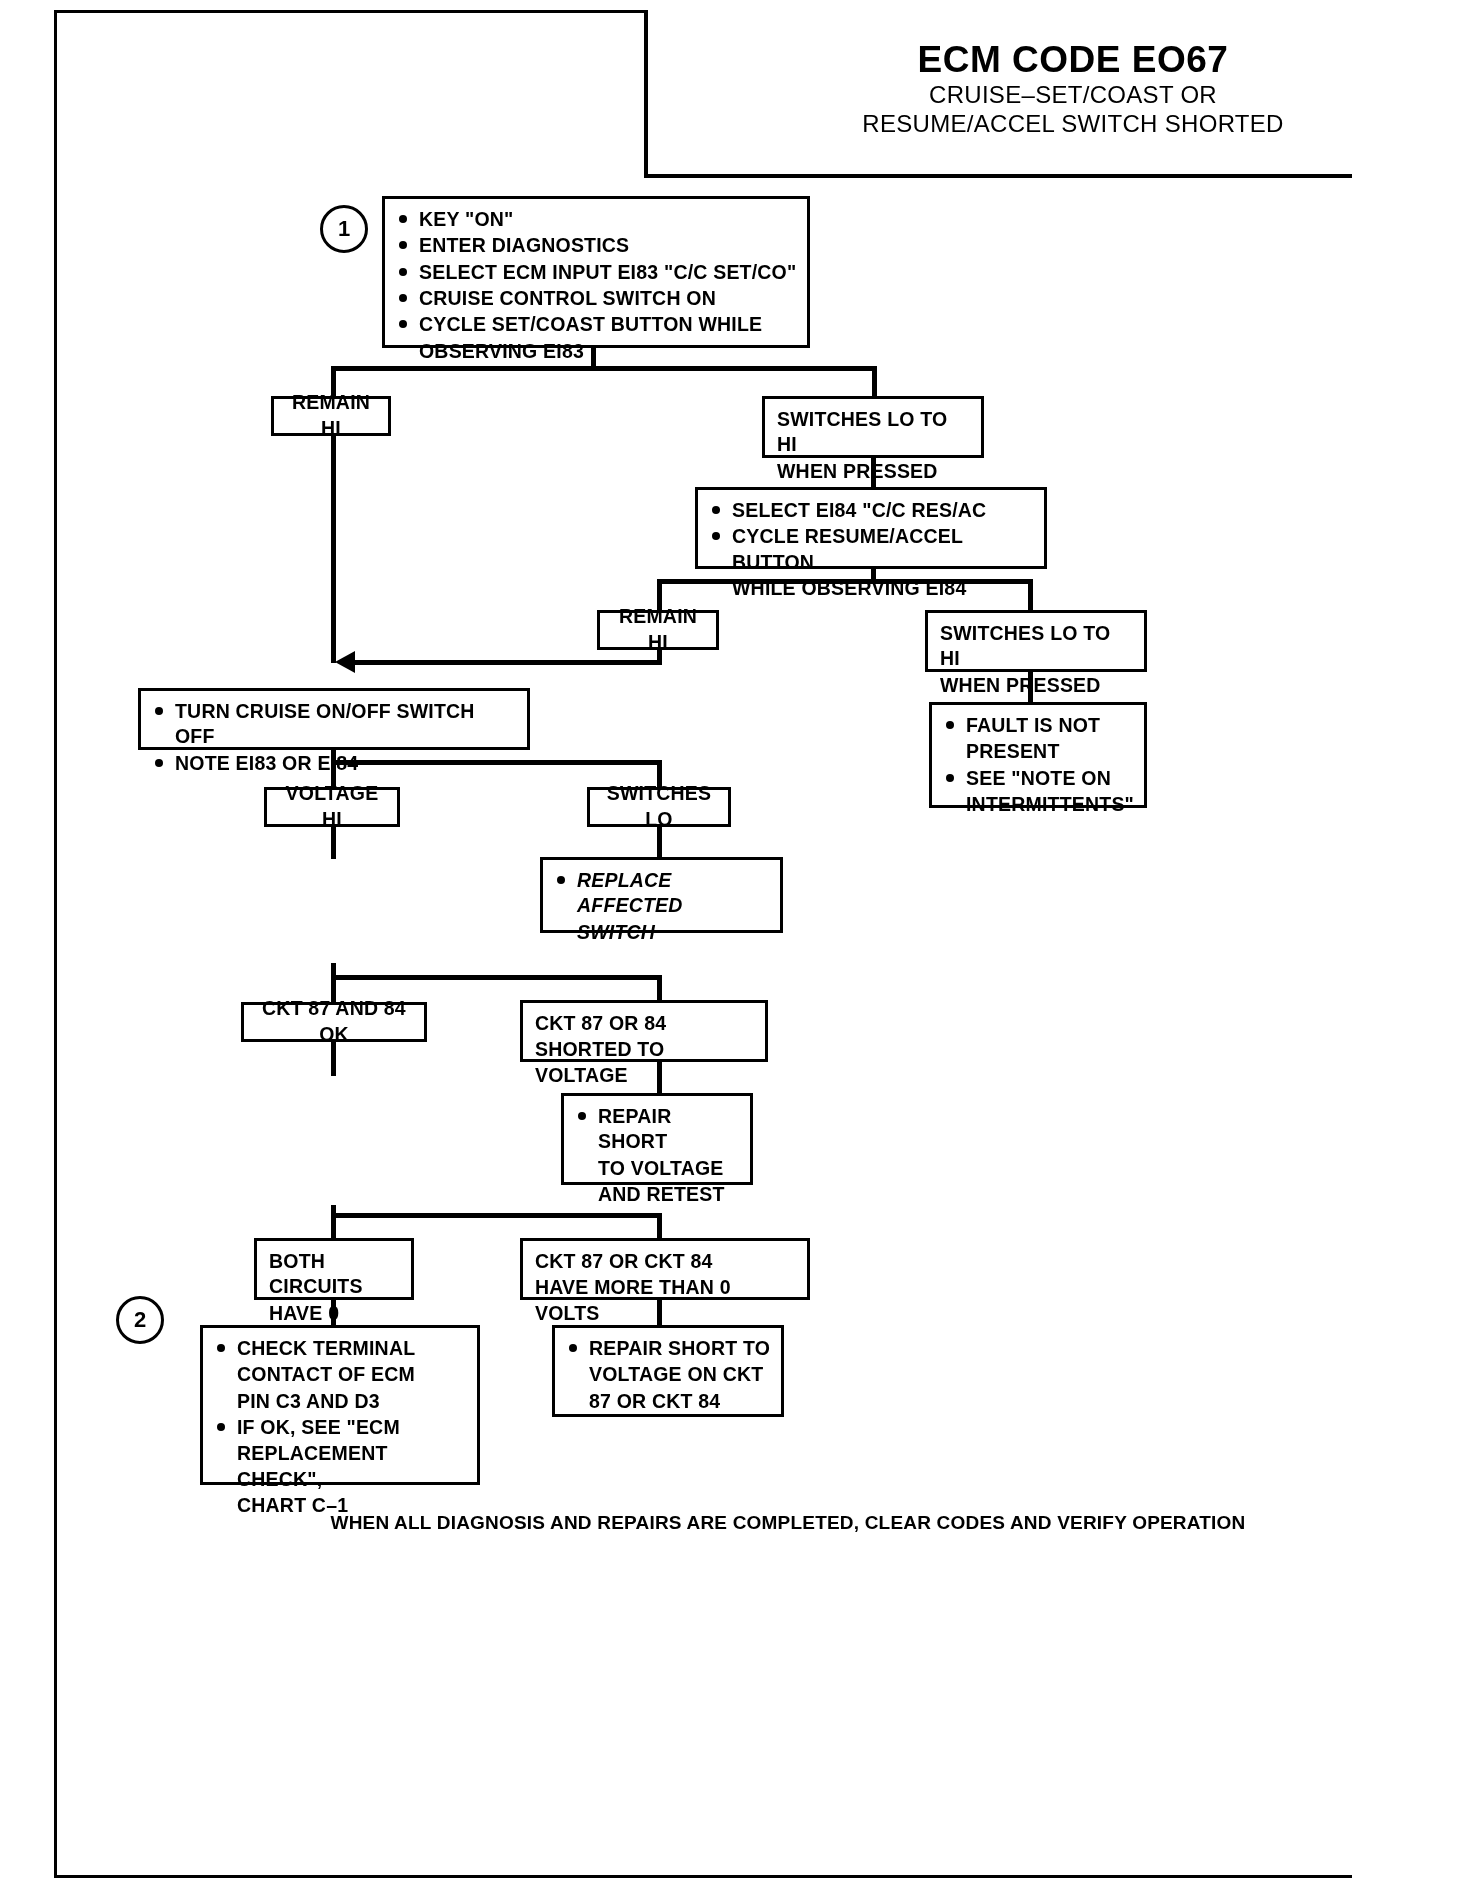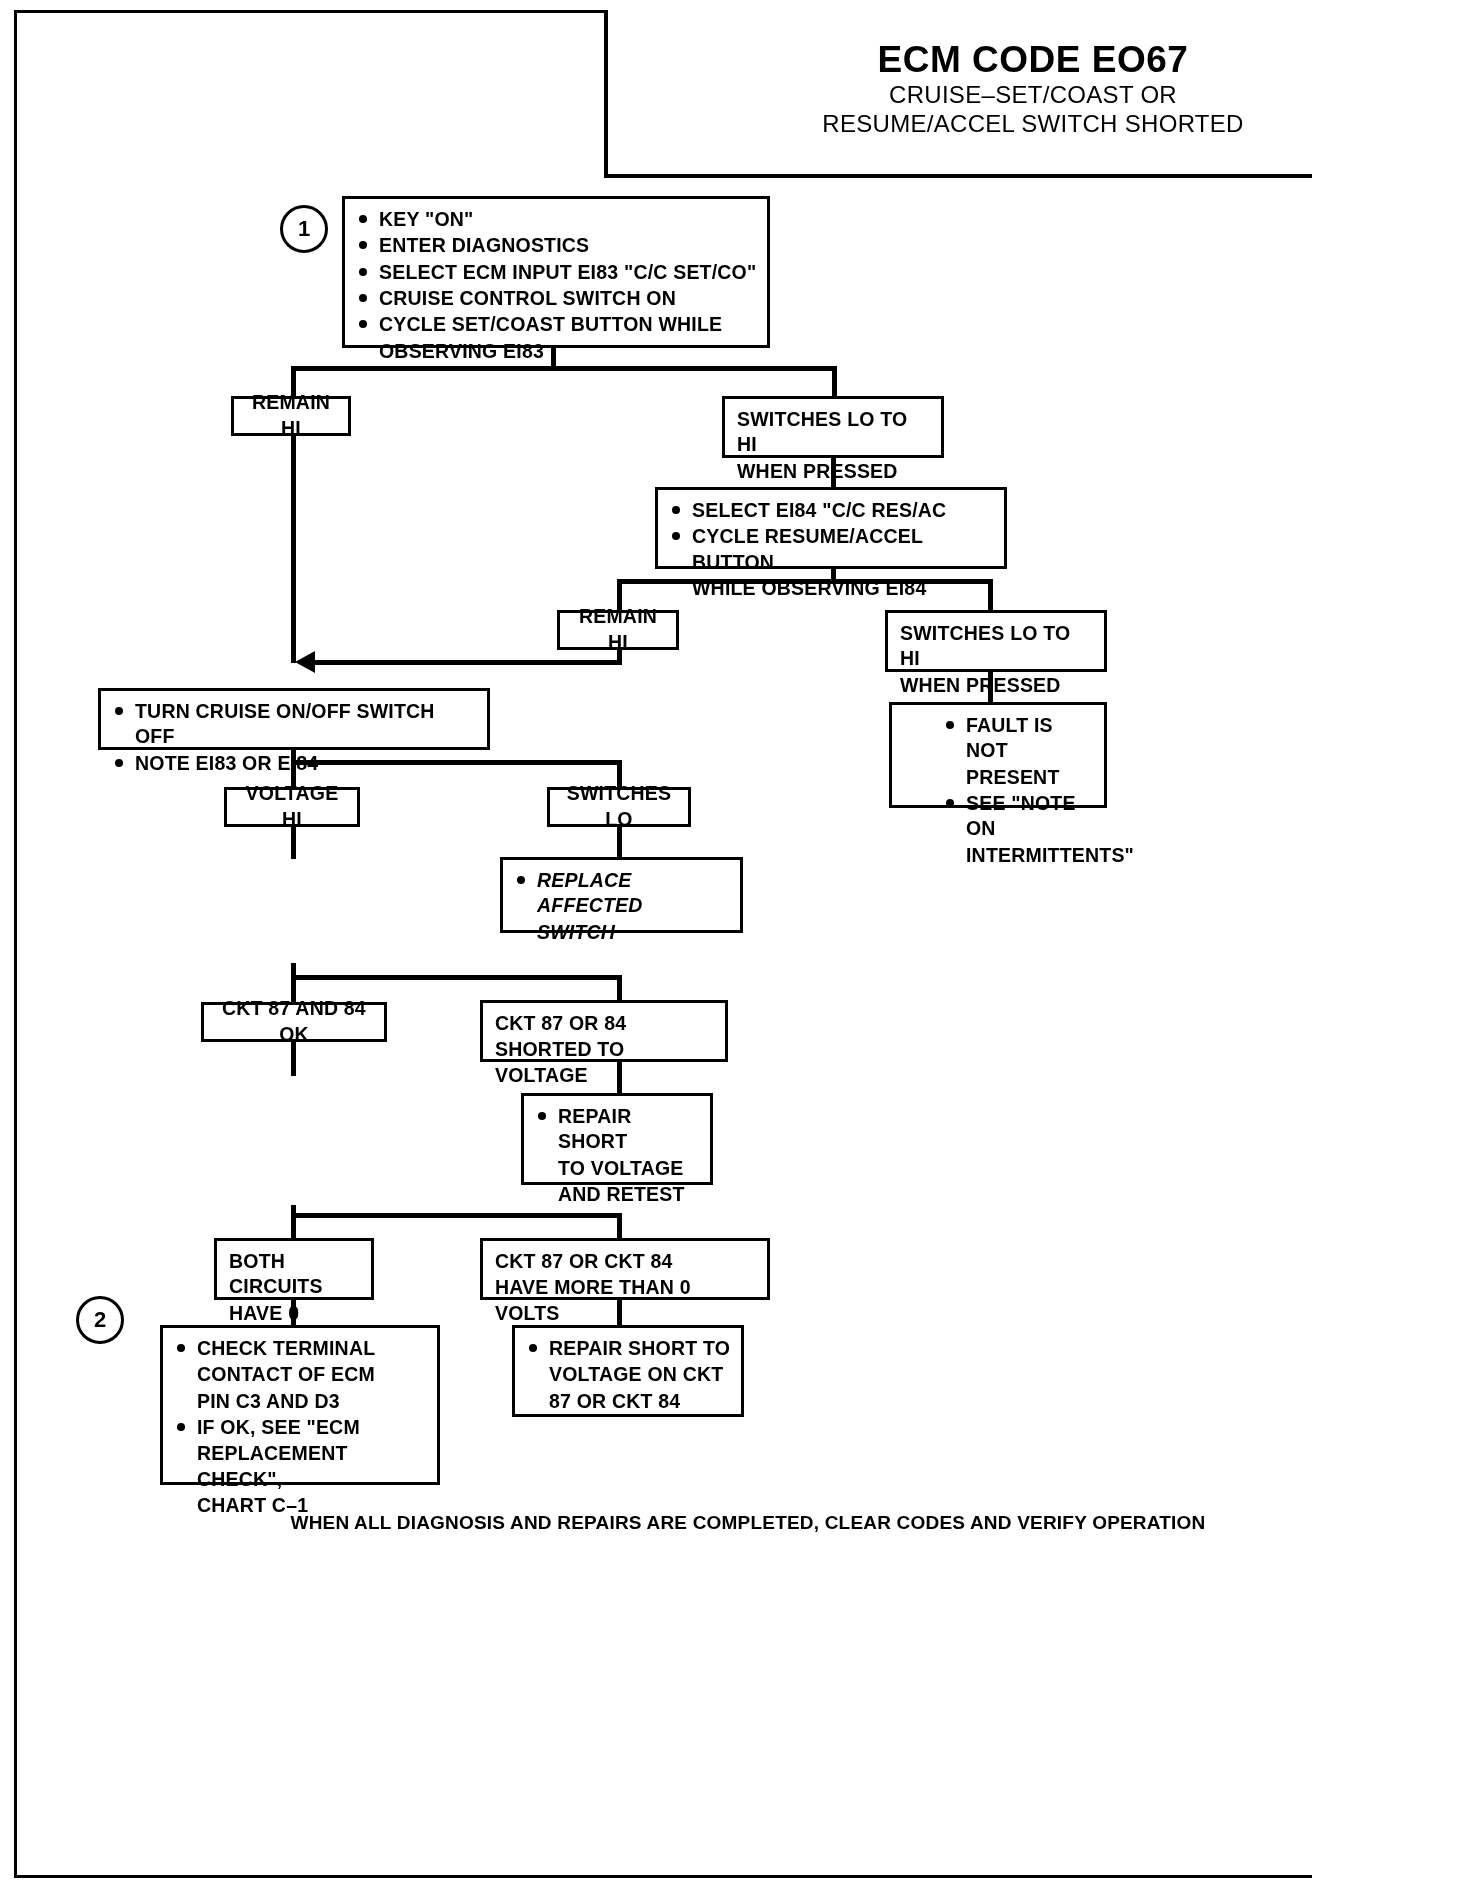--- a/index.html
+++ b/index.html
@@ -1,17 +1,17 @@
 <!DOCTYPE html>
 <html><head>
 <meta charset="utf-8">
 <style>
   html,body{margin:0;padding:0;background:#ffffff;}
   body{font-family:"Liberation Sans",sans-serif;}
-  #page{position:relative;width:1312px;height:1890px;background:#fff;overflow:hidden;}
+  #page{position:relative;width:1312px;height:1890px;background:#fff;overflow:hidden;margin-left:40px;}
 
   
   .page-border{position:absolute;left:14px;top:10px;width:1444px;height:1868px;border:3px solid #000;box-sizing:border-box;}
 
   
   .title-block{position:absolute;left:604px;top:10px;width:854px;height:168px;border-left:4px solid #000;border-bottom:4px solid #000;box-sizing:border-box;background:#fff;
        display:flex;flex-direction:column;align-items:center;justify-content:flex-start;padding-top:30px;}
   .title-main{font-size:37px;font-weight:bold;letter-spacing:.5px;line-height:1.08;color:#000;}
   .title-sub{font-size:24px;font-weight:normal;letter-spacing:.3px;line-height:1.22;color:#000;text-align:center;}
 
@@ -126,21 +126,21 @@
   <div class="box" style="left:885px;top:610px;width:222px;height:62px;">
     <div class="box-inner">
         <ul class="bl nb">
           <li class="cont" style="padding-left: 0px;">SWITCHES LO TO HI</li>
           <li class="cont" style="padding-left: 0px;">WHEN PRESSED</li>
         </ul>
       </div>
   </div>
   <div class="ln vl" style="left:988px;top:672px;height:32px;"></div>
 
-  <div class="box" style="left:889px;top:702px;width:218px;height:106px;padding-left:40px;">
+  <div class="box" style="left:889px;top:702px;width:218px;height:106px;">
     <div class="box-inner">
         <ul class="bl">
           <li>FAULT IS NOT</li>
           <li class="cont">PRESENT</li>
           <li>SEE "NOTE ON</li>
           <li class="cont">INTERMITTENTS"</li>
         </ul>
       </div>
   </div>
 

